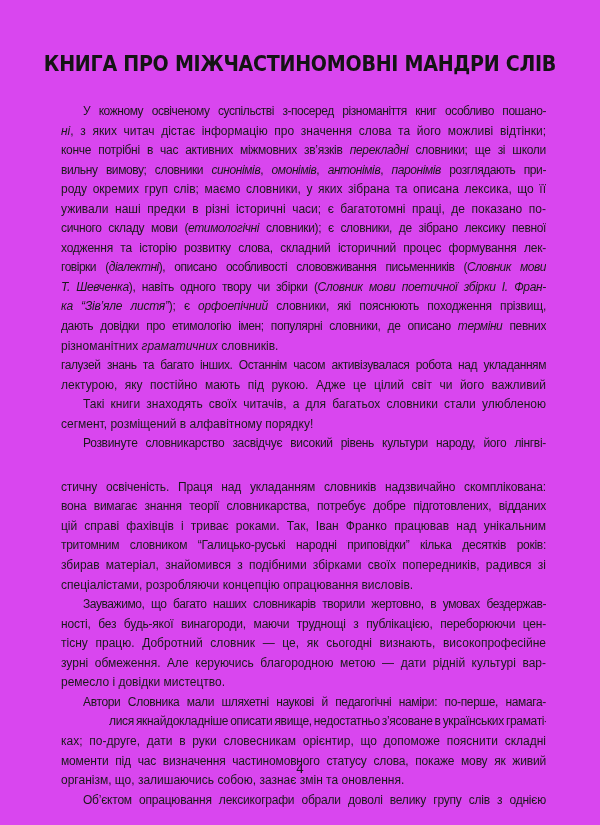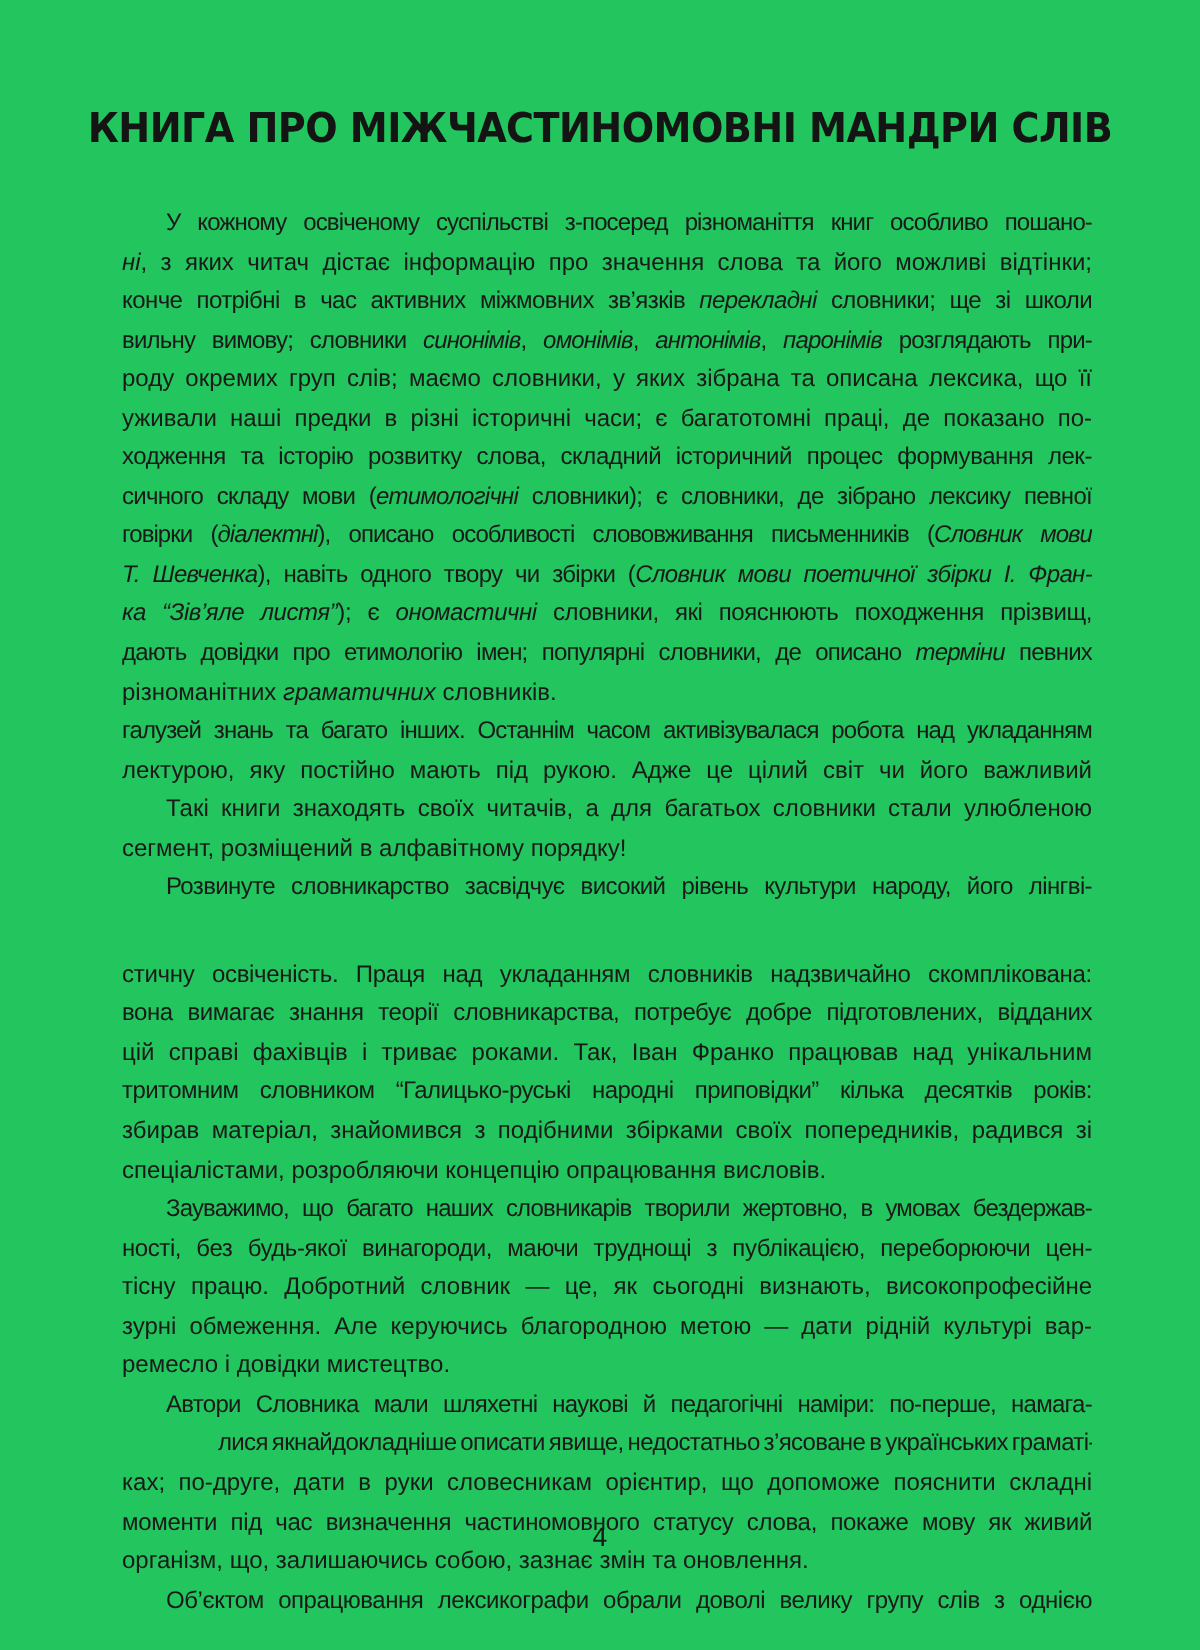--- a/index.html
+++ b/index.html
@@ -1,17 +1,17 @@
 <!DOCTYPE html>
 <html><head>
 <meta charset="utf-8">
 <style>
   html, body { margin: 0; padding: 0; background: #ffffff; }
   body { width: 600px; height: 825px; position: relative; overflow: hidden; }
-  .page { position: absolute; left: 0; top: 0; width: 600px; height: 825px; background: #22c55e; }
+  .page { position: absolute; left: 0; top: 0; width: 600px; height: 825px; background: #d946ef; }
   .title {
     position: absolute; left: 0; top: 52px; width: 600px; text-align: center;
     font-family: "DejaVu Sans", sans-serif; font-weight: bold; font-size: 20.5px;
     color: #141414; letter-spacing: -0.3px; transform: scaleX(0.93);
   }
   .body {
     position: absolute; left: 61px; top: 102px; width: 485px;
     font-family: Liberation Sans, sans-serif; font-size: 12px; line-height: 19.55px; color: #1a1a1a;
   }
   .ln { display: block; height: 19.55px; white-space: nowrap; text-align: justify; text-align-last: justify; overflow: hidden; }
@@ -30,25 +30,25 @@
 <div class="page">
   <div class="title">КНИГА ПРО МІЖЧАСТИНОМОВНІ МАНДРИ СЛІВ</div>
   <div class="body" id="body">
       <div>
         <div class="ln ind" style="white-space: nowrap; word-spacing: -1px; letter-spacing: -0.443385px;"><span style="white-space: nowrap;">У кожному освіченому суспільстві з-посеред різноманіття книг особливо пошано-</span></div>
         <div class="ln" style="white-space: nowrap; word-spacing: -0.739583px;"><i>ні</i><span style="white-space: nowrap;">, з яких читач дістає інформацію про значення слова та його можливі відтінки;</span></div>
         <div class="ln" style="white-space: nowrap; word-spacing: -1px; letter-spacing: -0.290509px;"><span style="white-space: nowrap;">конче потрібні в час активних міжмовних зв’язків </span><i>перекладні</i><span style="white-space: nowrap;"> словники; ще зі школи</span></div>
         <div class="ln" style="white-space: nowrap; word-spacing: -1px; letter-spacing: -0.40263px;"><span style="white-space: nowrap;">вильну вимову; словники </span><i>синонімів</i><span style="white-space: nowrap;">, </span><i>омонімів</i><span style="white-space: nowrap;">, </span><i>антонімів</i><span style="white-space: nowrap;">, </span><i>паронімів</i><span style="white-space: nowrap;"> розглядають при-</span></div>
         <div class="ln" style="white-space: nowrap; word-spacing: -1.34736px;"><span style="white-space: nowrap;">роду окремих груп слів; маємо словники, у яких зібрана та описана лексика, що її</span></div>
         <div class="ln" style="white-space: nowrap; word-spacing: -0.953125px;"><span style="white-space: nowrap;">уживали наші предки в різні історичні часи; є багатотомні праці, де показано по-</span></div>
+        <div class="ln" style="white-space: nowrap; word-spacing: -1px; letter-spacing: -0.356136px;"><span style="white-space: nowrap;">сичного складу мови (</span><i>етимологічні</i><span style="white-space: nowrap;"> словники); є словники, де зібрано лексику певної</span></div>
         <div class="ln" style="white-space: nowrap; word-spacing: -1px; letter-spacing: -0.222556px;"><span style="white-space: nowrap;">ходження та історію розвитку слова, складний історичний процес формування лек-</span></div>
-        <div class="ln" style="white-space: nowrap; word-spacing: -1px; letter-spacing: -0.356136px;"><span style="white-space: nowrap;">сичного складу мови (</span><i>етимологічні</i><span style="white-space: nowrap;"> словники); є словники, де зібрано лексику певної</span></div>
         <div class="ln" style="white-space: nowrap; word-spacing: -1px; letter-spacing: -0.485532px;"><span style="white-space: nowrap;">говірки (</span><i>діалектні</i><span style="white-space: nowrap;">), описано особливості слововживання письменників (</span><i>Словник мови</i></div>
         <div class="ln" style="white-space: nowrap; word-spacing: -1px; letter-spacing: -0.329631px;"><i>Т. Шевченка</i><span style="white-space: nowrap;">), навіть одного твору чи збірки (</span><i>Словник мови поетичної збірки І. Фран-</i></div>
-        <div class="ln" style="white-space: nowrap; word-spacing: -1px; letter-spacing: -0.215745px;"><i>ка “Зів’яле листя”</i><span style="white-space: nowrap;">); є </span><i>ономастичні</i><span style="white-space: nowrap;"> словники, які пояснюють походження прізвищ,</span></div>
+        <div class="ln" style="white-space: nowrap; word-spacing: -1px; letter-spacing: -0.215745px;"><i>ка “Зів’яле листя”</i><span style="white-space: nowrap;">); є </span><i>орфоепічний</i><span style="white-space: nowrap;"> словники, які пояснюють походження прізвищ,</span></div>
         <div class="ln" style="white-space: nowrap; word-spacing: -1px; letter-spacing: -0.39707px;"><span style="white-space: nowrap;">дають довідки про етимологію імен; популярні словники, де описано </span><i>терміни</i><span style="white-space: nowrap;"> певних</span></div>
         <div class="ln last" style="white-space: nowrap;"><span style="white-space: nowrap;">різноманітних </span><i>граматичних</i><span style="white-space: nowrap;"> словників.</span></div>
         <div class="ln" style="white-space: nowrap; word-spacing: -1px; letter-spacing: -0.422256px;"><span style="white-space: nowrap;">галузей знань та багато інших. Останнім часом активізувалася робота над укладанням</span></div>
       </div>
       <div>
         <div class="ln" style="white-space: nowrap; word-spacing: -0.31901px;"><span style="white-space: nowrap;">лектурою, яку постійно мають під рукою. Адже це цілий світ чи його важливий</span></div>
         <div class="ln ind" style="white-space: nowrap; word-spacing: -1.76875px;"><span style="white-space: nowrap;">Такі книги знаходять своїх читачів, а для багатьох словники стали улюбленою</span></div>
         <div class="ln last" style="white-space: nowrap;"><span style="white-space: nowrap;">сегмент, розміщений в алфавітному порядку!</span></div>
       </div>
       <div>

